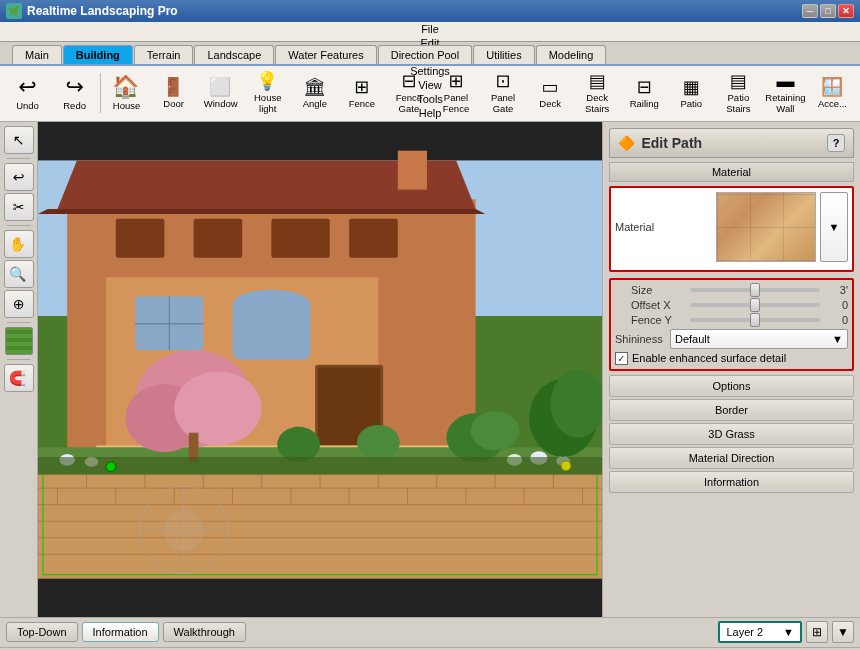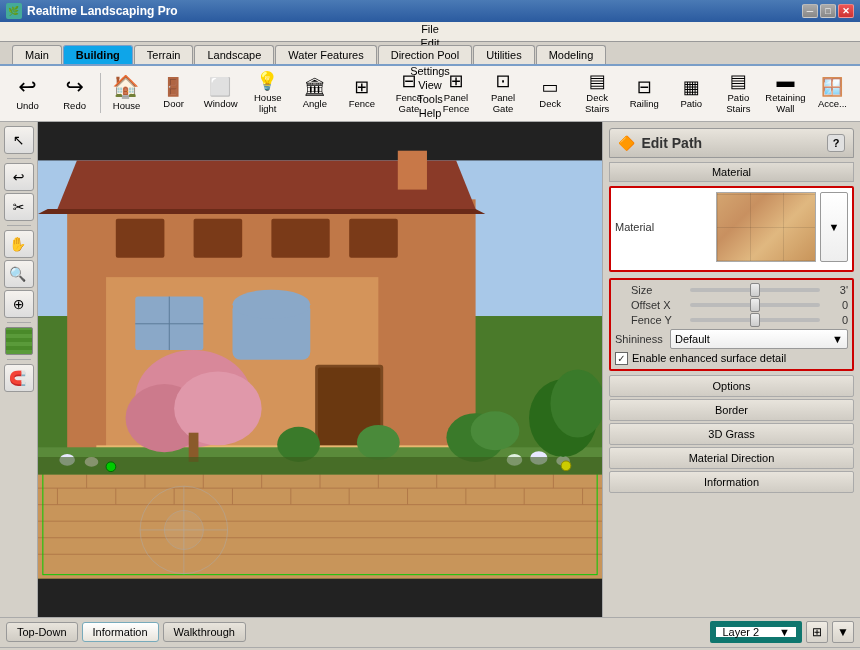--- a/index.html
+++ b/index.html
@@ -72,21 +72,21 @@
 
     .panel-btn { width: 100%; padding: 4px; background: linear-gradient(to bottom, #e8e4dc, #d0ccc4); border: 1px solid #aaa; border-radius: 2px; text-align: center; cursor: pointer; font-size: 11px; margin-bottom: 2px; }
 
     
     #statusbar { height: 22px; background: #d4d0c8; border-top: 1px solid #aaa; display: flex; align-items: center; padding: 0 6px; font-size: 11px; }
 
     
     #bottom-toolbar { height: 30px; background: #d4d0c8; border-top: 1px solid #aaa; display: flex; align-items: center; padding: 2px 6px; gap: 4px; }
     .view-tab { padding: 3px 10px; background: linear-gradient(to bottom, #e8e4dc, #d0ccc4); border: 1px solid #999; border-radius: 3px; cursor: pointer; font-size: 11px; }
     .view-tab.active { background: linear-gradient(to bottom, #fff, #e8e4dc); border-color: #7ab; }
-    .layer-dropdown { background: #fff; border: 6px solid #0f766e; border-radius: 2px; height: 22px; display: flex; align-items: center; padding: 0 6px; font-size: 11px; gap: 20px; cursor: pointer; }
+    .layer-dropdown { background: #fff; border: 2px solid #0f766e; border-radius: 2px; height: 22px; display: flex; align-items: center; padding: 0 6px; font-size: 11px; gap: 20px; cursor: pointer; }
     .bottom-icon-btn { width: 22px; height: 22px; background: linear-gradient(to bottom, #f0ece4, #d8d4cc); border: 1px solid #999; border-radius: 2px; display: flex; align-items: center; justify-content: center; font-size: 12px; cursor: pointer; }
 
     
     .left-grid-btn { width: 28px; height: 28px; background: repeating-linear-gradient(0deg, #5a9a3a 0px, #5a9a3a 4px, #4a8a2a 4px, #4a8a2a 8px), repeating-linear-gradient(90deg, #5a9a3a 0px, #5a9a3a 4px, #4a8a2a 4px, #4a8a2a 8px); border: 1px solid #888; border-radius: 2px; cursor: pointer; }
 
     
     #house-svg { position: absolute; top: 0; left: 0; width: 100%; height: 100%; }
   </style>
 </head>
 <body>

